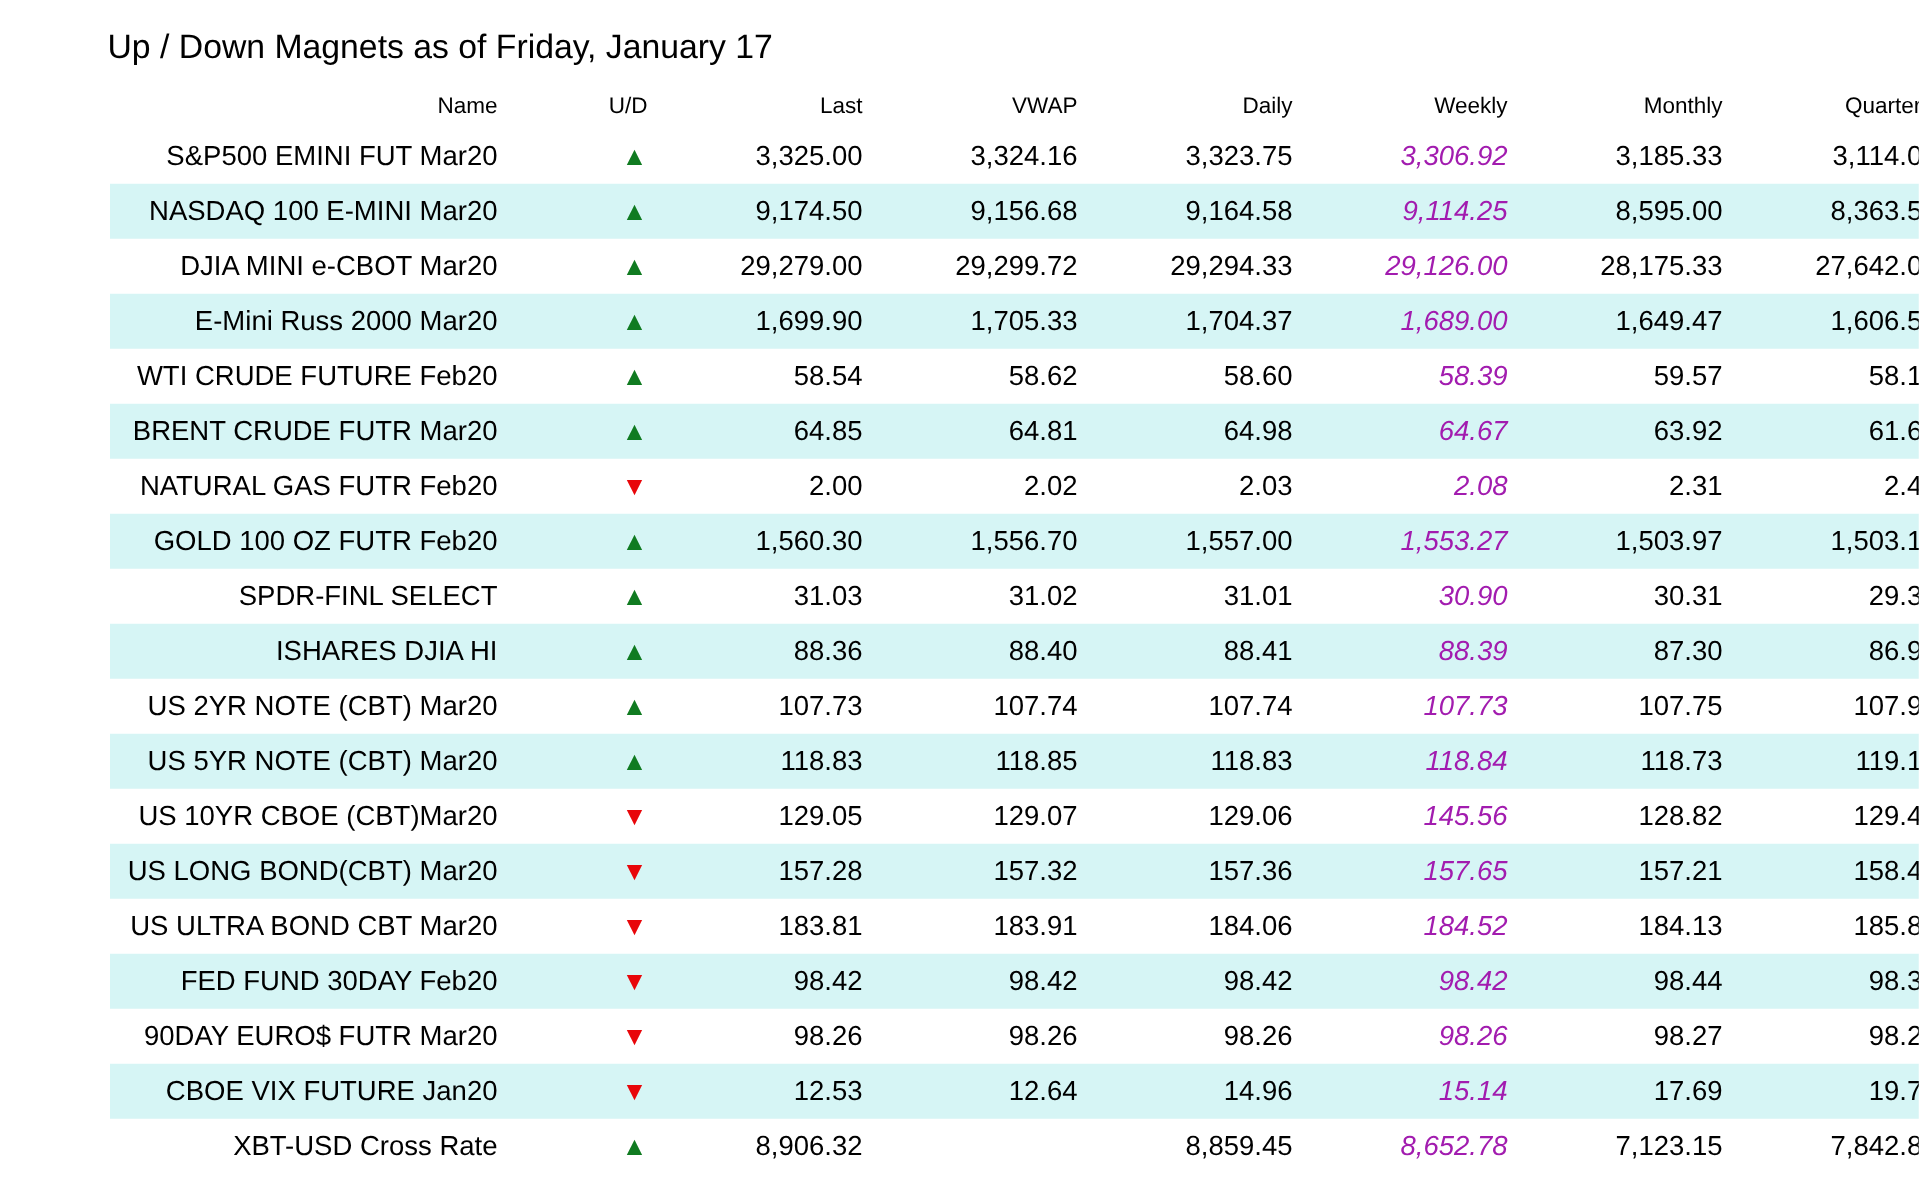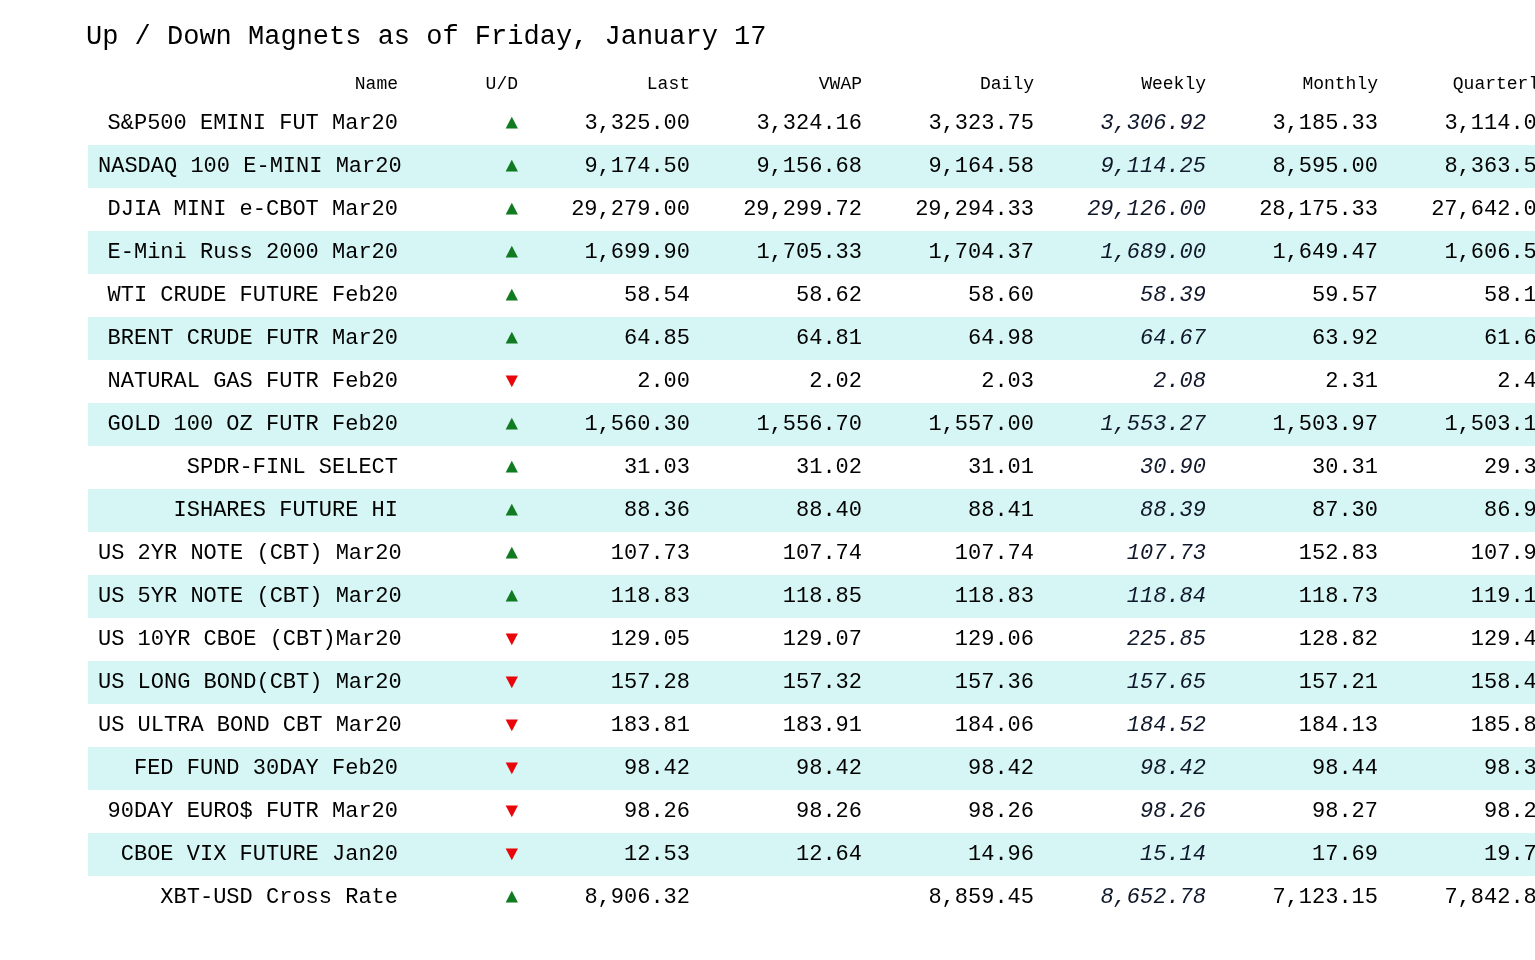--- a/index.html
+++ b/index.html
@@ -12,21 +12,20 @@
     height: 960px;
     font-family: "Liberation Sans", sans-serif;
     color: #000000;
     overflow: hidden;
   }
   .page {
     position: relative;
     width: 1535px;
     height: 733px;
     box-sizing: border-box;
-    font-family: Liberation Mono, monospace;
   }
   .title {
     position: absolute;
     left: 86px;
     top: 22px;
     font-size: 27px;
     font-weight: 400;
     color: #000;
     white-space: nowrap;
   }
@@ -59,21 +58,21 @@
   td.name {
     text-align: center;
     font-size: 22px;
   }
   td.ud {
     text-align: center;
     font-size: 20px;
     line-height: 1;
   }
   td.weekly {
-    color: #0f172a;
+    color: #a21caf;
     font-style: italic;
   }
   tr.alt td {
     background: #d6f5f5;
   }
   .arrow-up {
     color: #107b21;
     font-size: 21px;
   }
   .arrow-down {
@@ -186,56 +185,56 @@
           <td class="name">SPDR-FINL SELECT</td>
           <td class="ud"><span class="arrow-up">▲</span></td>
           <td>31.03</td>
           <td>31.02</td>
           <td>31.01</td>
           <td class="weekly">30.90</td>
           <td>30.31</td>
           <td>29.35</td>
         </tr>
         <tr class="alt">
-          <td class="name">ISHARES FUTURE HI</td>
+          <td class="name">ISHARES DJIA HI</td>
           <td class="ud"><span class="arrow-up">▲</span></td>
           <td>88.36</td>
           <td>88.40</td>
           <td>88.41</td>
           <td class="weekly">88.39</td>
           <td>87.30</td>
           <td>86.91</td>
         </tr>
         <tr>
           <td class="name">US 2YR NOTE (CBT) Mar20</td>
           <td class="ud"><span class="arrow-up">▲</span></td>
           <td>107.73</td>
           <td>107.74</td>
           <td>107.74</td>
           <td class="weekly">107.73</td>
-          <td>152.83</td>
+          <td>107.75</td>
           <td>107.93</td>
         </tr>
         <tr class="alt">
           <td class="name">US 5YR NOTE (CBT) Mar20</td>
           <td class="ud"><span class="arrow-up">▲</span></td>
           <td>118.83</td>
           <td>118.85</td>
           <td>118.83</td>
           <td class="weekly">118.84</td>
           <td>118.73</td>
           <td>119.15</td>
         </tr>
         <tr>
           <td class="name">US 10YR CBOE (CBT)Mar20</td>
           <td class="ud"><span class="arrow-down">▼</span></td>
           <td>129.05</td>
           <td>129.07</td>
           <td>129.06</td>
-          <td class="weekly">225.85</td>
+          <td class="weekly">145.56</td>
           <td>128.82</td>
           <td>129.47</td>
         </tr>
         <tr class="alt">
           <td class="name">US LONG BOND(CBT) Mar20</td>
           <td class="ud"><span class="arrow-down">▼</span></td>
           <td>157.28</td>
           <td>157.32</td>
           <td>157.36</td>
           <td class="weekly">157.65</td>

